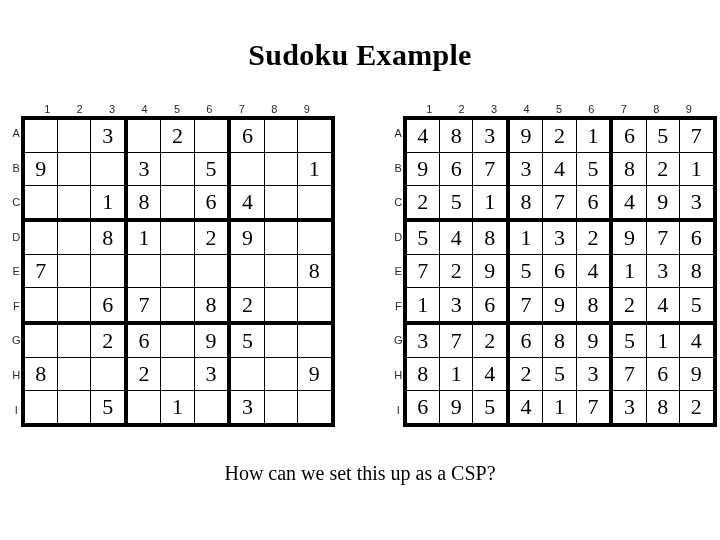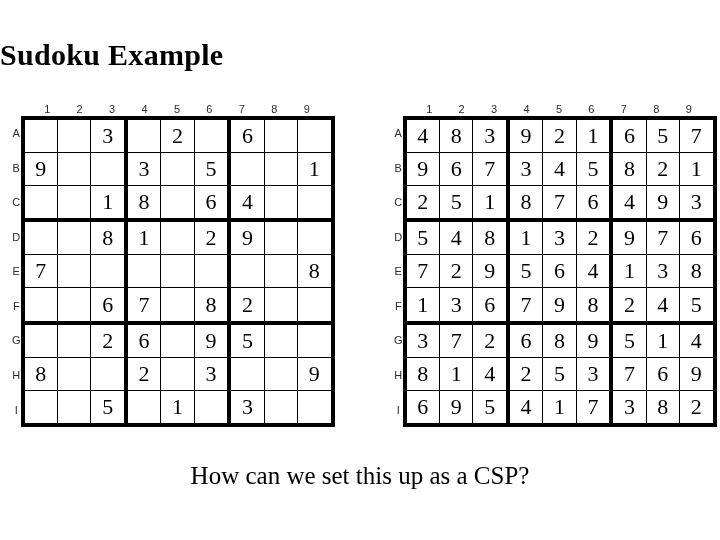--- a/index.html
+++ b/index.html
@@ -14,20 +14,21 @@
     overflow: hidden;
     position: relative;
   }
 
   
   #slide-title {
     position: absolute;
     top: 38px;
     left: 0;
     width: 720px;
+    text-align: center;
     font-family: "Liberation Serif", serif;
     font-weight: bold;
     font-size: 30px;
     color: #000000;
     letter-spacing: 0.3px;
   }
 
   
   .board {
     position: absolute;
@@ -103,21 +104,21 @@
   table.sudoku td.blk-b { border-bottom: 4px solid #000000; }
 
   
   #caption {
     position: absolute;
     top: 462px;
     left: 0;
     width: 720px;
     text-align: center;
     font-family: "Liberation Serif", serif;
-    font-size: 25px;
+    font-size: 20px;
     color: #000000;
   }
 </style>
 </head>
 <body>
 
 <div id="slide-title">Sudoku Example</div>
 
 <div class="board" id="board-puzzle">
   <div class="board-inner">

